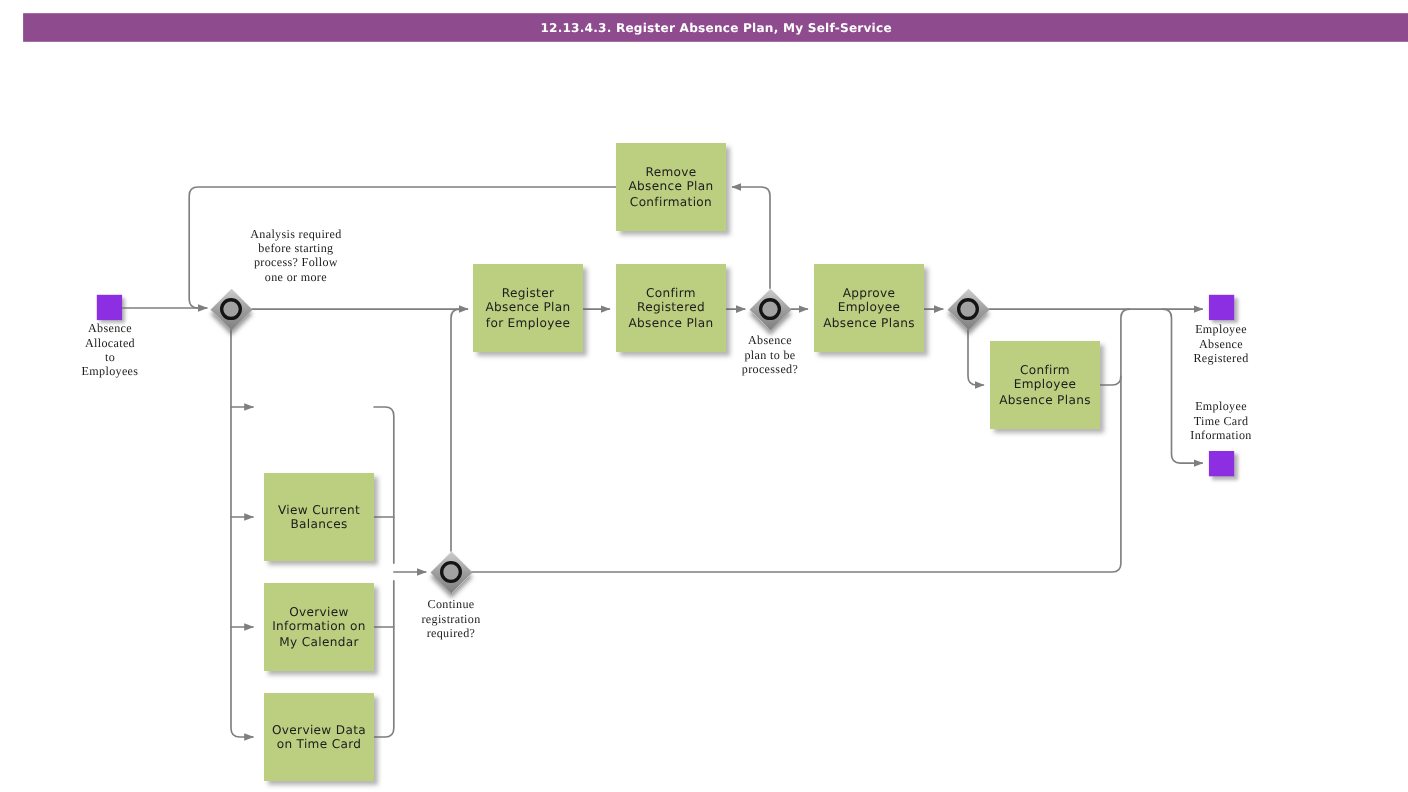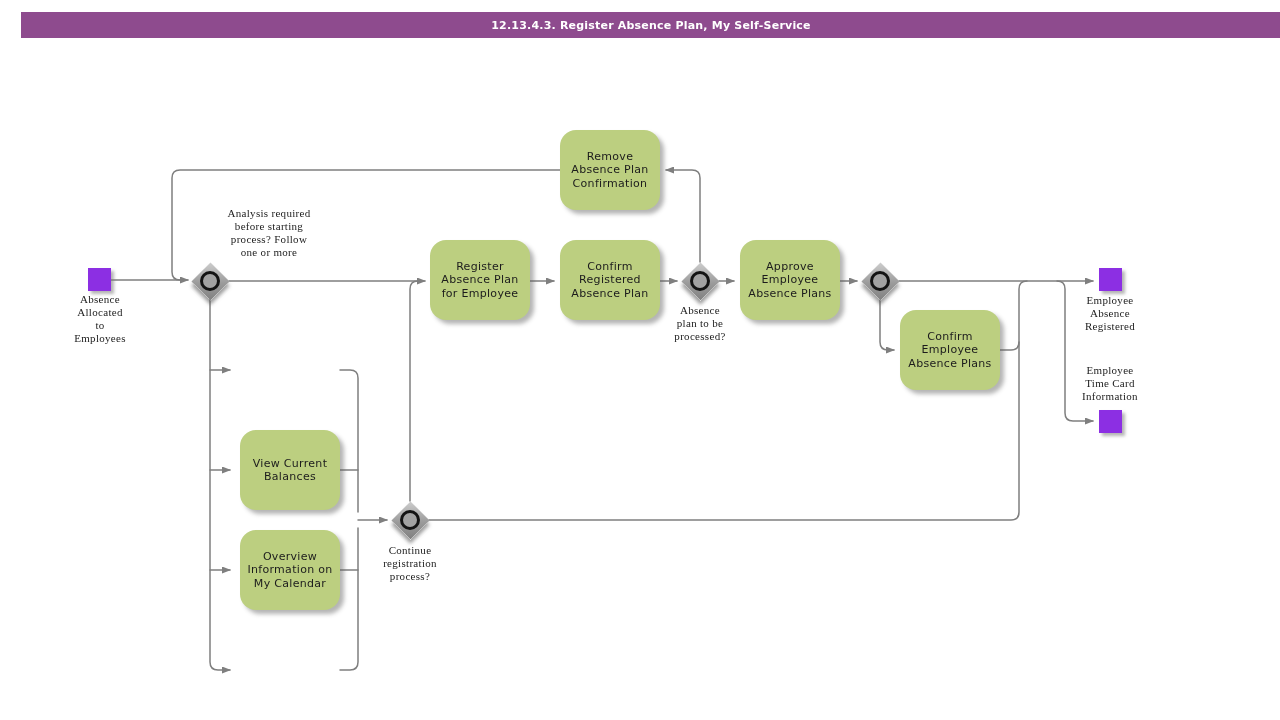--- a/index.html
+++ b/index.html
@@ -4,21 +4,21 @@
 <style>
   html,body{margin:0;padding:0;background:#ffffff;width:1280px;height:720px;overflow:hidden;
     font-family:"DejaVu Sans","Liberation Sans",sans-serif;}
   .diagram{position:relative;width:1280px;height:720px;background:#ffffff;}
   .titlebar{position:absolute;left:10px;top:12px;width:1260px;height:26px;
     background:var(--title-bar,#8e4b8e);color:#ffffff;font-size:11px;font-weight:bold;
     display:flex;align-items:center;justify-content:center;letter-spacing:.2px;margin-left:11px;}
   svg.wires{position:absolute;left:0;top:0;width:1280px;height:720px;pointer-events:none;}
   .conn{fill:none;stroke:var(--connector,#7f7f7f);stroke-width:1.5;stroke-linejoin:round;stroke-linecap:round;}
   .arrowhead{fill:var(--connector,#7f7f7f);}
-  .task{position:absolute;width:100px;height:80px;border-radius:16px;
+  .task{position:absolute;width:100px;height:80px;border-radius:0;
     background:var(--task-fill,#bccf80);box-shadow:4px 4px 4px rgba(90,90,90,.45);
     display:flex;align-items:center;justify-content:center;text-align:center;
     font-size:11px;line-height:13.5px;color:#1c1c1c;white-space:pre-line;letter-spacing:.3px;}
   .event{position:absolute;width:23px;height:23px;background:var(--event-fill,#8c2fe3);
     box-shadow:3px 3px 3px rgba(120,120,120,.55);}
   .gateway{position:absolute;width:38px;height:38px;}
   .gateway .diamond{position:absolute;inset:5.5px;transform:rotate(45deg);
     background:linear-gradient(135deg,#cdcdcd 0%,#9a9a9a 55%,#808080 100%);
     box-shadow:3px 3px 4px rgba(90,90,90,.6);}
   .gateway .ring{position:absolute;left:50%;top:50%;width:14px;height:14px;
@@ -88,40 +88,42 @@
 before starting
 process? Follow
 one or more</div>
 
   <div class="gateway" style="left:391px;top:501px">
     <div class="diamond"></div>
     <div class="ring"></div>
   </div>
   <div class="lbl" style="left:355px;top:544px;width:110px">Continue
 registration
-process?</div>
+required?</div>
 
   <div class="gateway" style="left:681px;top:262px">
     <div class="diamond"></div>
     <div class="ring"></div>
   </div>
   <div class="lbl" style="left:650px;top:304px;width:100px">Absence
 plan to be
 processed?</div>
 
   <div class="gateway" style="left:861px;top:262px">
     <div class="diamond"></div>
     <div class="ring"></div>
   </div>
 
   <div class="task" style="left:240px;top:430px">View Current
 Balances</div>
   <div class="task" style="left:240px;top:530px">Overview
 Information on
 My Calendar</div>
+  <div class="task" style="left:240px;top:630px">Overview Data
+on Time Card</div>
   <div class="task" style="left:430px;top:240px">Register
 Absence Plan
 for Employee</div>
   <div class="task" style="left:560px;top:240px">Confirm
 Registered
 Absence Plan</div>
   <div class="task" style="left:560px;top:130px">Remove
 Absence Plan
 Confirmation</div>
   <div class="task" style="left:740px;top:240px">Approve

